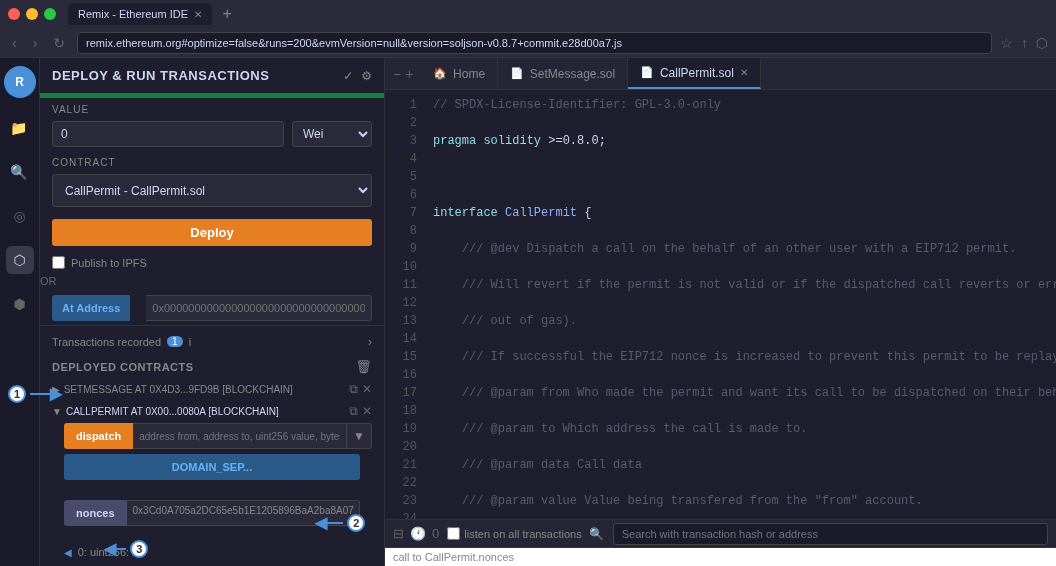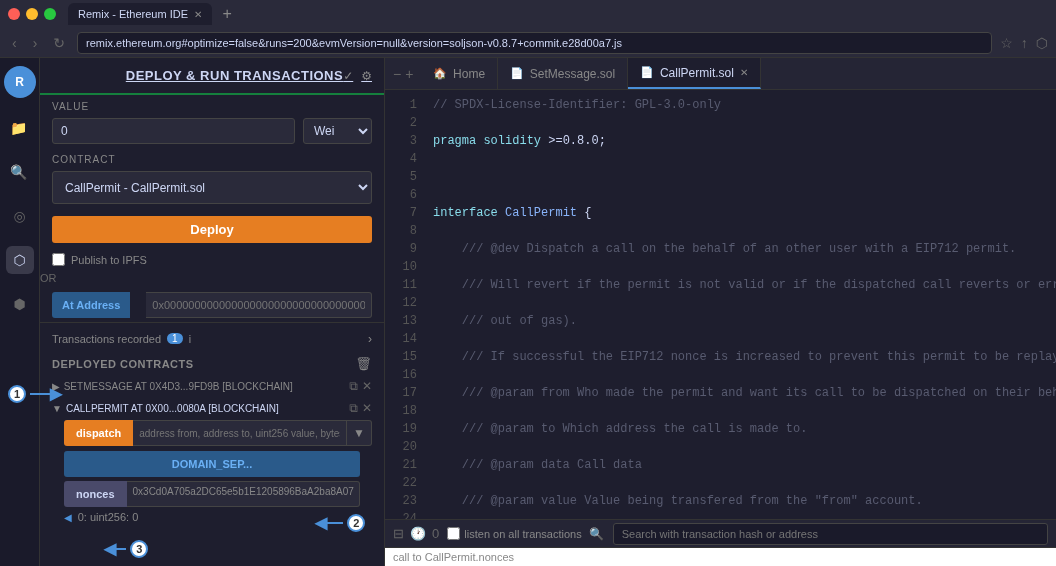--- a/index.html
+++ b/index.html
@@ -156,23 +156,22 @@
       border-right: 1px solid #333;
       display: flex;
       flex-direction: column;
       flex-shrink: 0;
       overflow-y: auto;
     }
     .deploy-header {
       padding: 10px 12px;
       display: flex;
       align-items: center;
-      justify-content: flex-end;
-      border-bottom: 2px solid #15803d;
-      text-decoration: underline;
+      justify-content: space-between;
+      border-bottom: 5px solid #15803d;
     }
     .deploy-title {
       font-size: 13px;
       font-weight: 600;
       color: #cdd6f4;
       letter-spacing: 0.5px;
     }
     .deploy-header-icons {
       display: flex;
       gap: 8px;
@@ -202,21 +201,21 @@
       height: 26px;
     }
     .value-select {
       background: #2a2a3a;
       border: 1px solid #444;
       color: #cdd6f4;
       font-size: 12px;
       padding: 4px 6px;
       border-radius: 3px;
       height: 26px;
-      width: 69px;
+      width: 80px;
     }
     .contract-row {
       padding: 4px 12px;
     }
     .contract-select {
       width: 100%;
       background: #2a2a3a;
       border: 1px solid #444;
       color: #cdd6f4;
       font-size: 12px;
@@ -401,21 +400,21 @@
       cursor: pointer;
       height: 26px;
       width: calc(100% - 24px);
       margin: 2px 12px;
       text-align: center;
     }
 
     .nonces-row {
       display: flex;
       align-items: center;
-      margin: 2px 12px;
+      margin: 18px 12px;
       gap: 0;
     }
     .nonces-btn {
       background: #4a4a6a;
       color: #cdd6f4;
       border: none;
       border-radius: 3px 0 0 3px;
       padding: 5px 12px;
       font-size: 11px;
       font-weight: 600;

